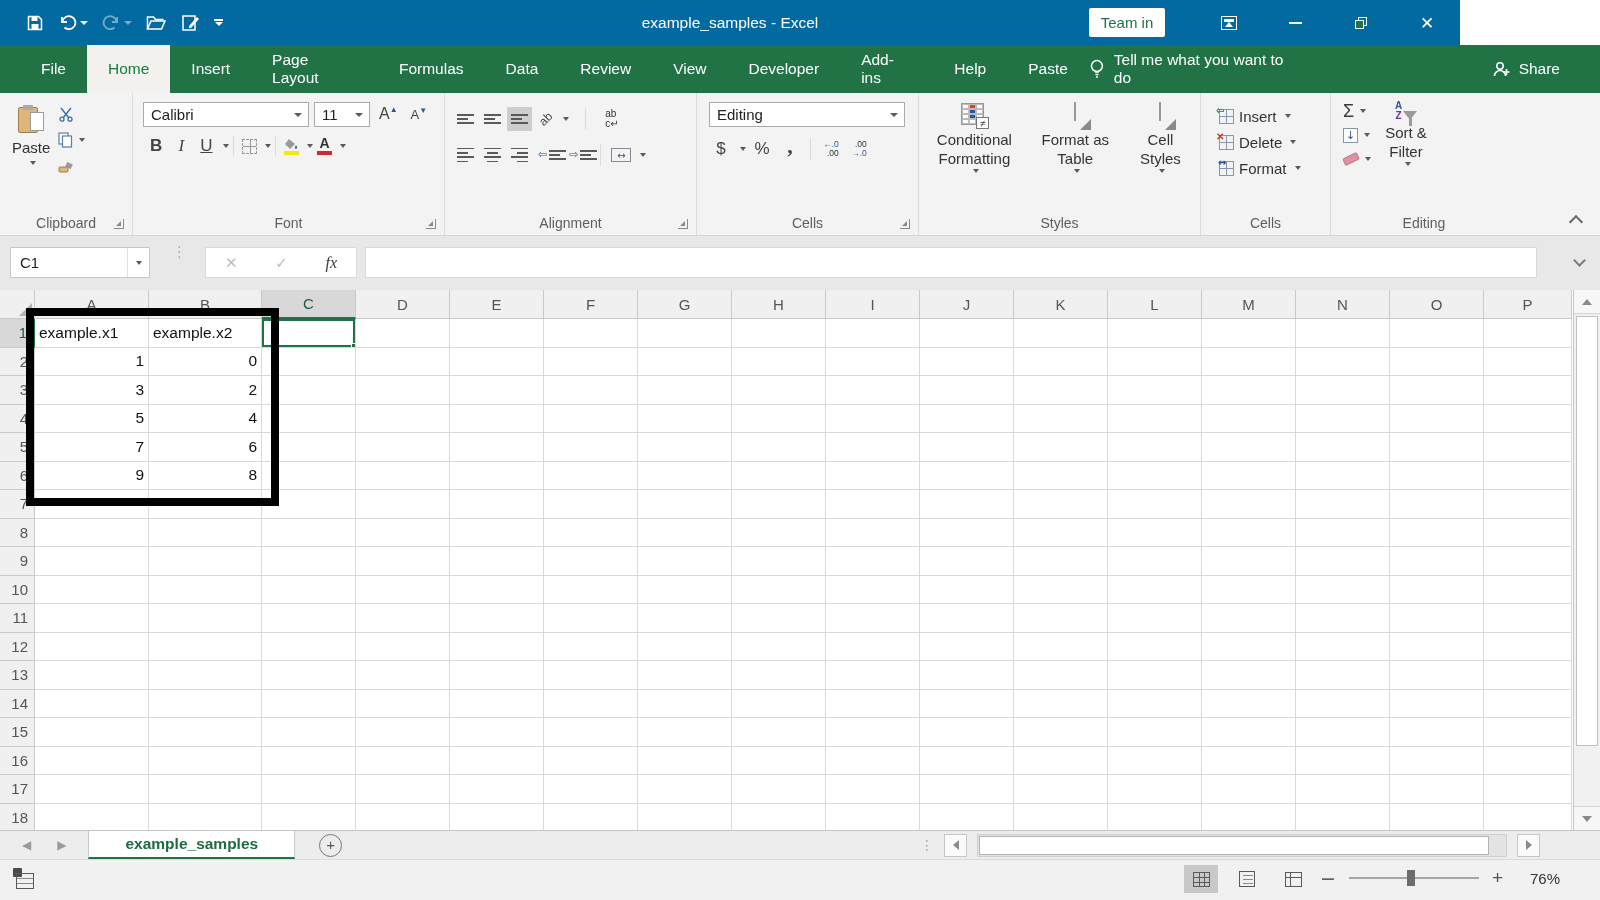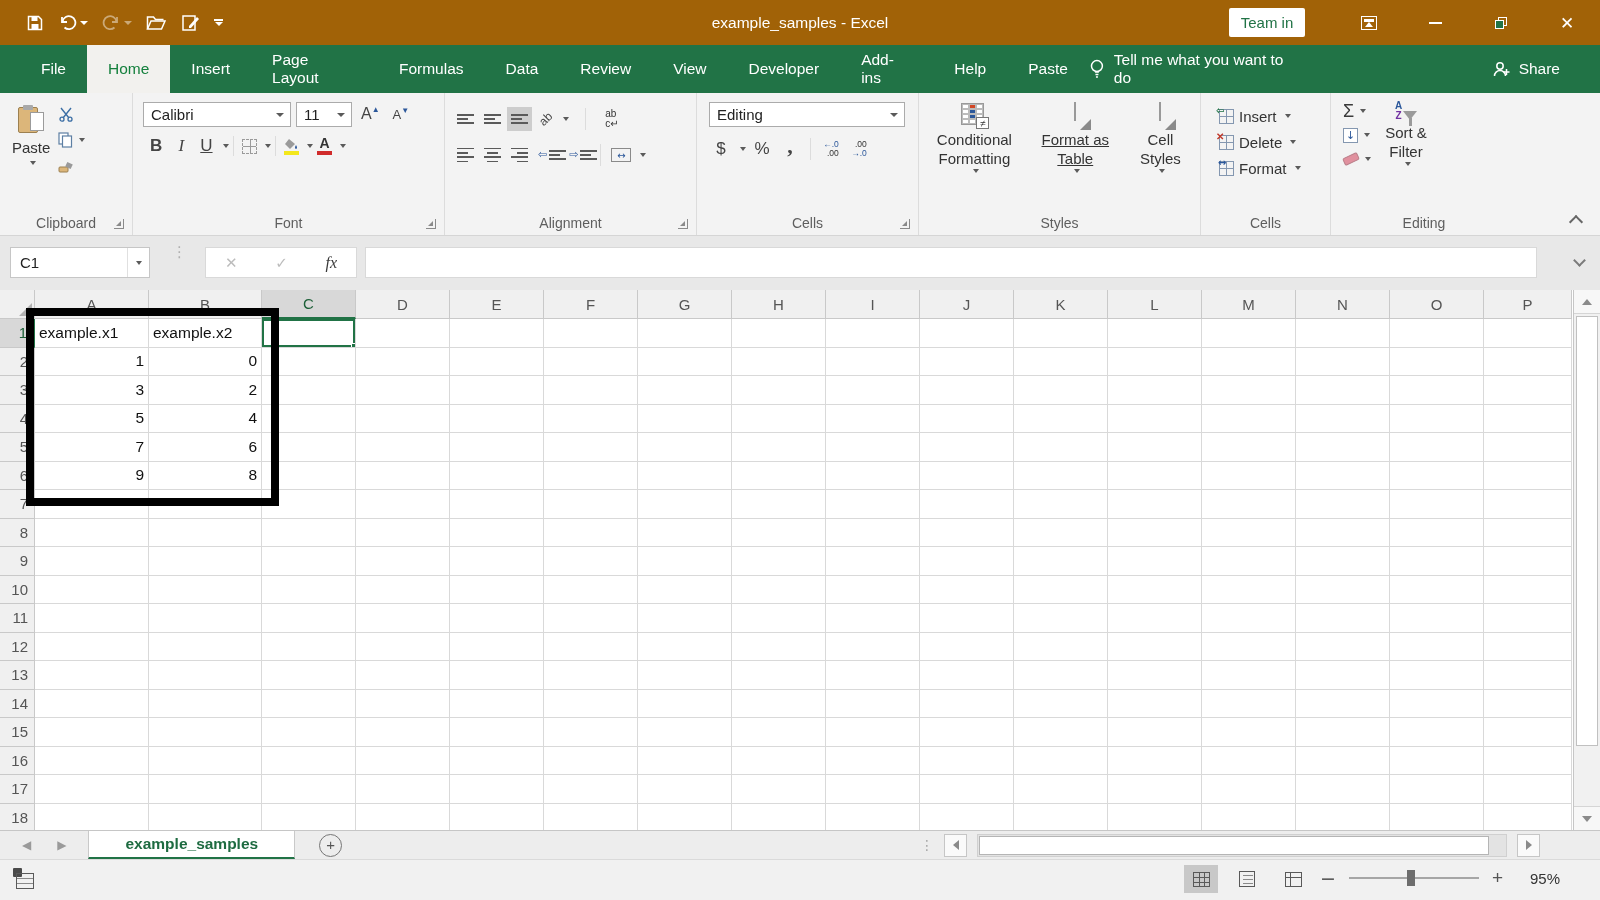--- a/index.html
+++ b/index.html
@@ -1,21 +1,21 @@
 <!DOCTYPE html>
 <html><head>
 <meta charset="utf-8">
 <style>
   * { margin:0; padding:0; box-sizing:border-box; }
   html,body { width:1600px; height:900px; overflow:hidden; background:#fff;
     font-family:"Liberation Sans", sans-serif; -webkit-font-smoothing:antialiased; }
   .glyph { font-family:"DejaVu Sans", sans-serif; }
 
   
-  #titlebar { position:absolute; left:0; top:0; width:1600px; height:45px; background:#a16207; display:flex; align-items:center; }
+  #titlebar { position:absolute; left:0; top:0; width:1460px; height:45px; background:#0369a1; display:flex; align-items:center; }
   .qat { display:flex; align-items:center; gap:14px; padding-left:26px; }
   .qat .qbtn { display:flex; align-items:center; gap:3px; color:#fff; cursor:pointer; }
   .qat svg { display:block; }
   .dd-arrow { width:0; height:0; border-left:4px solid transparent; border-right:4px solid transparent; border-top:4px solid #fff; display:inline-block; }
   .dim { opacity:.45; }
   .qat-custom { display:flex; flex-direction:column; align-items:center; gap:1px; cursor:pointer; }
   .qat-custom .bar { width:9px; height:1.5px; background:#fff; }
   #title-text { position:absolute; left:0; right:0; top:0; height:45px; display:flex; align-items:center; justify-content:center; color:#fff; font-size:15.5px; pointer-events:none; }
   #signin { position:absolute; right:295px; top:8px; width:76px; height:29px; background:#fff; border-radius:2px; color:#217346; font-size:15px; display:flex; align-items:center; justify-content:center; cursor:pointer; }
   .win-controls { position:absolute; right:0; top:0; height:45px; display:flex; align-items:center; }
@@ -334,21 +334,21 @@
     </div>
     <div class="glabel">
         <span>Clipboard</span>
         <span class="launcher"></span>
       </div>
   </div>
 
   <div class="rgroup" style="width:312px;">
     <div class="content" style="flex-direction:column; gap:6px; padding-top:3px;">
       <div style="display:flex; gap:5px; padding:0 6px;">
-        <div class="combo" style="width:148px;">
+        <div class="combo" style="width:166px;">
             <span>Calibri</span>
             <span class="dd"></span>
           </div>
         <div class="combo" style="width:56px;">
             <span>11</span>
             <span class="dd"></span>
           </div>
         <span class="ibtn" style="font-size:16px; color:#444;">A<span style="font-size:8px; color:#2b579a; margin-top:-10px;">▲</span></span>
         <span class="ibtn" style="font-size:13px; color:#444;">A<span style="font-size:8px; color:#2b579a; margin-top:-8px;">▼</span></span>
       </div>
@@ -522,21 +522,21 @@
               <i></i>
               <i></i>
               <i></i>
               <i></i>
             </span>
           <span class="cf-badge">≠</span>
         </span>
         <span class="cap">Conditional Formatting</span>
         <span class="sm-dd"></span>
       </div>
-      <div class="bigbtn" style="width:92px;text-decoration:underline;">
+      <div class="bigbtn" style="width:92px;">
         <span class="tbl-icon"><span class="tbl-grid"></span><span class="brush"></span></span>
         <span class="cap">Format as Table</span>
         <span class="sm-dd"></span>
       </div>
       <div class="bigbtn" style="width:72px;">
         <span class="cell-icon"><span class="cell-rect"></span><span class="brush"></span></span>
         <span class="cap">Cell Styles</span>
         <span class="sm-dd"></span>
       </div>
     </div>
@@ -1043,15 +1043,15 @@
     <span class="view-btn">
         <span class="ic-pagebreak"></span>
       </span>
   </div>
   <div id="zoom-controls">
     <span class="zoom-sign glyph">−</span>
     <div id="zoom-track">
         <div id="zoom-handle"></div>
       </div>
     <span class="zoom-sign">+</span>
-    <span id="zoom-label">95%</span>
+    <span id="zoom-label">76%</span>
   </div>
 </div>
 
 </body></html>

